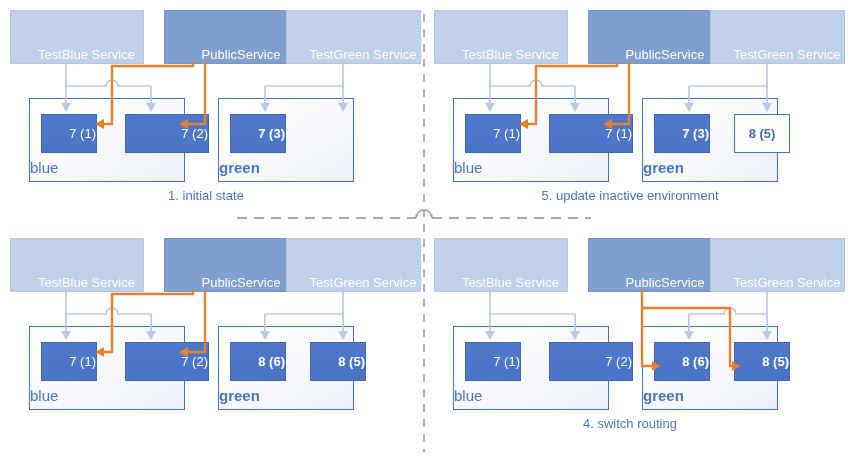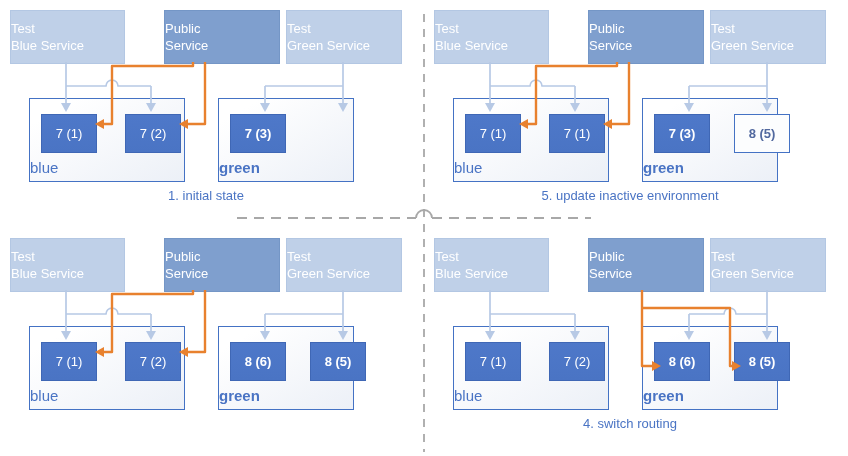--- a/index.html
+++ b/index.html
@@ -5,22 +5,22 @@
   html,body { margin:0; padding:0; background:#ffffff; }
   #stage {
     position:relative; width:848px; height:456px; overflow:hidden;
     background:#ffffff;
     font-family:"Liberation Sans", sans-serif;
   }
   .quadrant { position:absolute; width:424px; height:228px; }
 
   .svc {
     position:absolute; top:10px; height:52px;
-    display:flex; flex-direction:column; align-items:flex-start; justify-content:center;
-    color:#ffffff; font-size:13px; line-height:1.32; text-align:center;
+    display:flex; flex-direction:row; align-items:flex-end; justify-content:center;
+    color:#ffffff; font-size:13px; line-height:1.32; text-align:center;padding-left:19px;
   }
   .svc-blue  { left:10px;  width:113px; background:var(--light-svc); border:1px solid var(--light-svc-border); }
   .svc-public{ left:164px; width:114px; background:var(--public-svc); border:1px solid var(--public-svc-border); }
   .svc-green { left:286px; width:114px; background:var(--light-svc); border:1px solid var(--light-svc-border); }
 
   .env {
     position:absolute; top:98px; height:84px;
     border:1px solid var(--env-border);
     background:linear-gradient(150deg,#ffffff 15%, #ecf0f7 100%);
     box-sizing:border-box;
@@ -28,27 +28,27 @@
   .env-blue  { left:29px;  width:156px; }
   .env-green { left:218px; width:136px;font-weight:bold; }
   .pods { position:absolute; inset:0; }
   .pod {
     position:absolute; top:15px; width:54px; height:37px;
     display:flex; align-items:center; justify-content:center;
     font-size:13px;
   }
   .pod.filled {
     background:linear-gradient(180deg, #4e78c9 0%, var(--pod-fill) 100%);
-    border:1px solid #3f67b5; color:var(--pod-text);
+    border:1px solid #3f67b5; color:var(--pod-text);justify-content:flex-end;
   }
   .pod.outline {
     background:#fcfdfe; border:1px solid var(--env-border); color:var(--outline-pod-text);
   }
   .env-blue  .pod:nth-child(1){ left:11px; }
-  .env-blue  .pod:nth-child(2){ left:95px; }
+  .env-blue  .pod:nth-child(2){ left:95px;padding-left:28px; }
   .env-green .pod:nth-child(1){ left:11px; }
   .env-green .pod:nth-child(2){ left:91px; }
 
   .env-label {
     position:absolute; bottom:5px; left:0; width:100%;
     text-align:left; color:var(--blue-text); font-size:15px;
   }
   .caption {
     position:absolute; top:188px; left:0; width:412px;
     text-align:center; color:var(--blue-text); font-size:13px;

